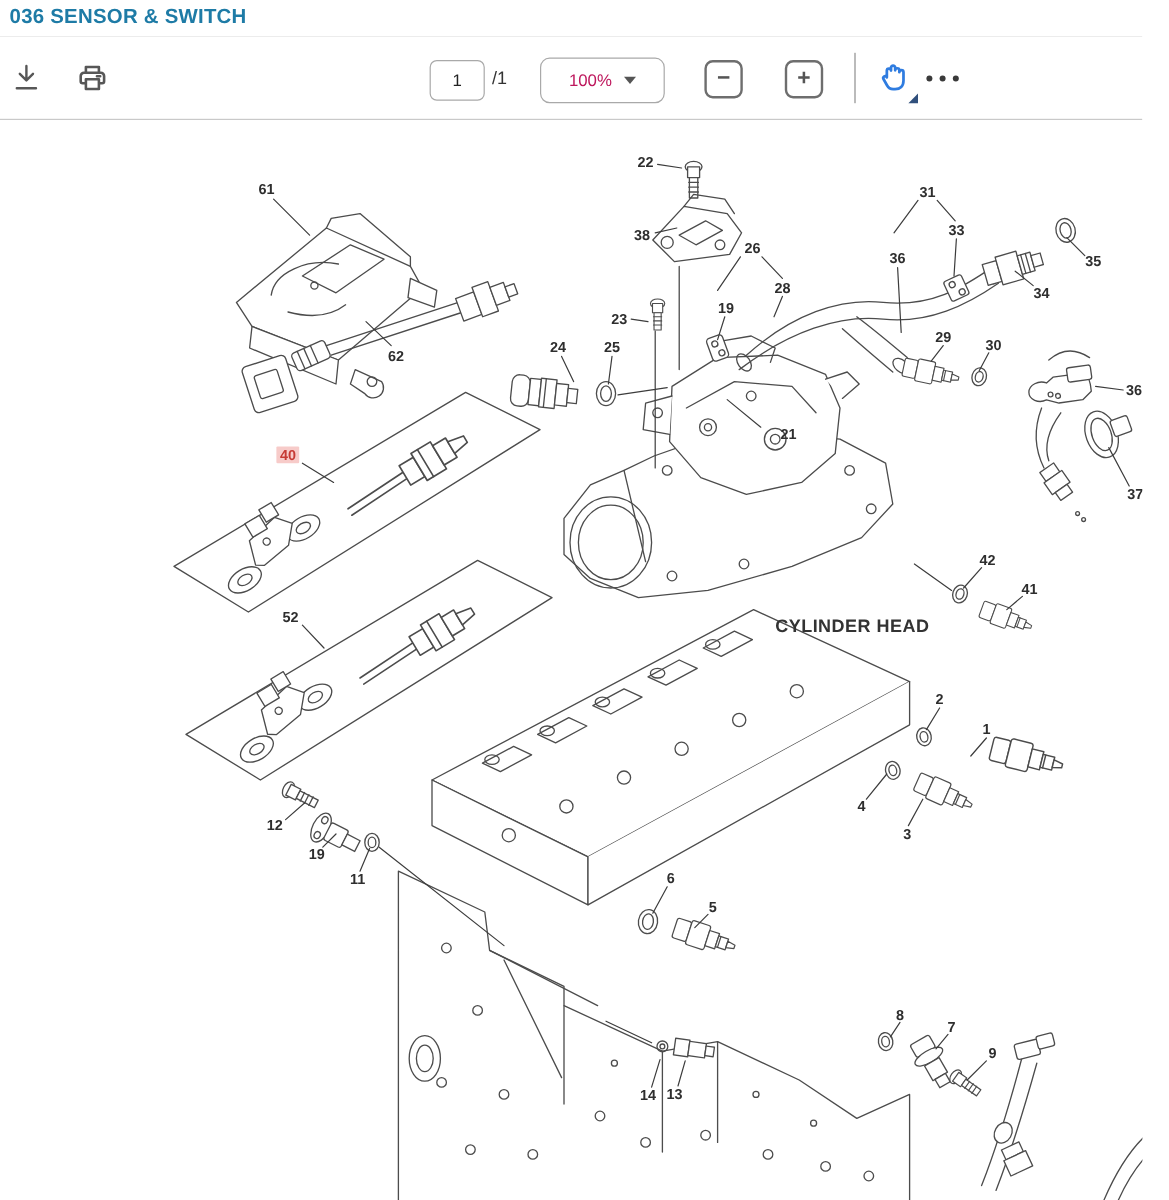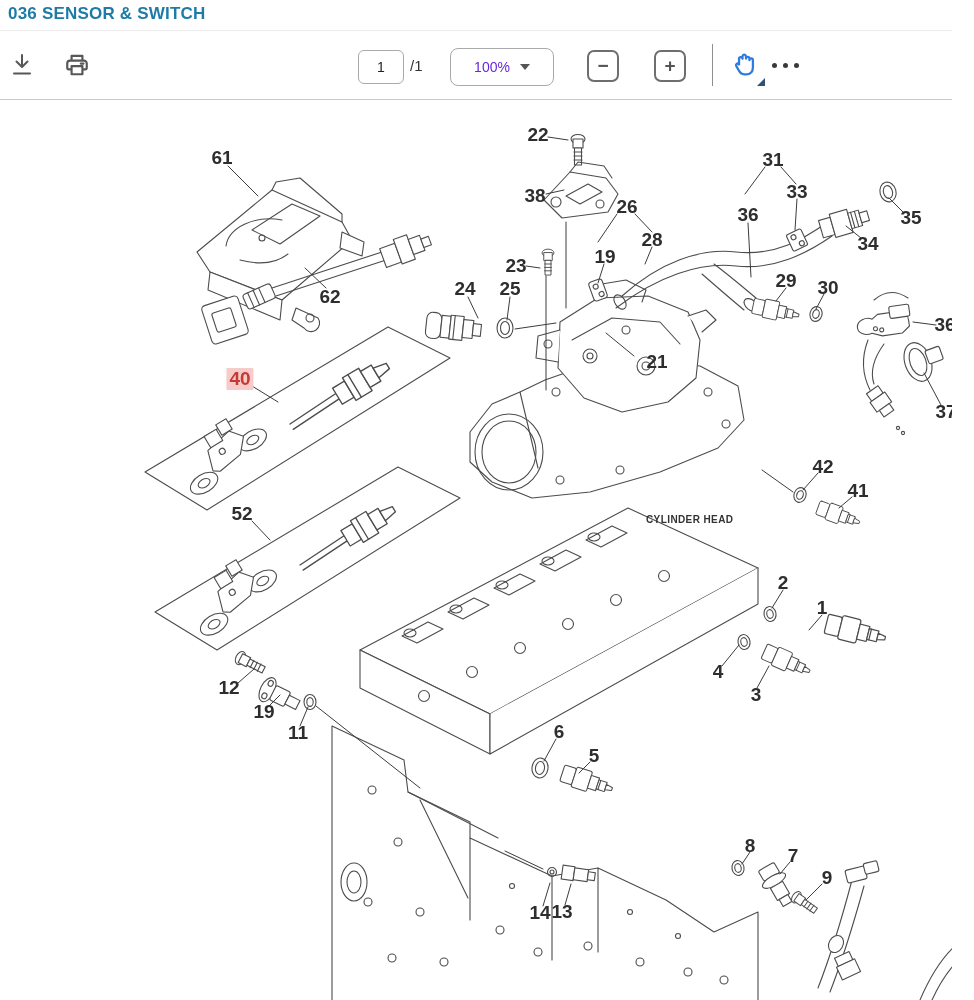--- a/index.html
+++ b/index.html
@@ -10,40 +10,40 @@
   .titlebar h1{margin:0;padding:4px 0 0 8px;font-size:17px;font-weight:bold;color:#1e7ba6;letter-spacing:.2px;}
   
   .toolbar{position:absolute;top:31px;left:0;right:0;height:68px;background:#fff;border-bottom:1px solid #c9c9c9;}
   .tb{position:absolute;background:none;border:none;padding:0;margin:0;cursor:pointer;display:flex;align-items:center;justify-content:center;}
   .icon-stroke{stroke:#575757;fill:none;stroke-width:2;stroke-linecap:round;stroke-linejoin:round;}
   .page-input{position:absolute;left:358px;top:19px;width:40px;height:30px;border:1.5px solid #a9a9a9;border-radius:6px;
               text-align:center;font-size:14px;color:#222;font-family:"Liberation Sans",sans-serif;background:#fff;}
   .page-total{position:absolute;left:410px;top:26px;font-size:15px;color:#333;}
   .zoom-box{position:absolute;left:450px;top:17px;width:102px;height:36px;border:1.5px solid #a9a9a9;border-radius:8px;
             background:#fff;display:flex;align-items:center;justify-content:center;gap:10px;cursor:pointer;}
-  .zoom-box span{font-size:14px;color:#6d28d9;}
+  .zoom-box span{font-size:14px;color:#be185d;}
   .caret{width:0;height:0;border-left:5px solid transparent;border-right:5px solid transparent;border-top:6px solid #555;}
   .sq-btn{position:absolute;top:19px;width:32px;height:32px;border:2px solid #6e6e6e;border-radius:7px;background:#fff;
           font-size:19px;font-weight:bold;color:#555;line-height:26px;cursor:pointer;display:flex;align-items:center;justify-content:center;}
   .tb-divider{position:absolute;left:712px;top:13px;width:1px;height:42px;background:#8f8f8f;}
   .hand-btn{left:731px;top:18px;width:28px;height:32px;}
   .corner-caret{position:absolute;left:757px;top:47px;width:0;height:0;
                 border-bottom:8px solid #30507c;border-left:8px solid transparent;}
   .dots{position:absolute;left:772px;top:32px;display:flex;gap:6px;cursor:pointer;}
   .dots i{width:5px;height:5px;border-radius:50%;background:#3a3a3a;display:block;}
   
   .canvas{position:absolute;inset:0;pointer-events:none;}
   #art{position:absolute;top:0;left:0;}
   #art *{stroke:#4c4c4c;fill:none;stroke-width:1.1;stroke-linecap:round;stroke-linejoin:round;}
   #art .wf{fill:#ffffff;}
   #art .ld{stroke:#3c3c3c;stroke-width:1;}
   .labels{position:absolute;inset:0;}
-  .part-label{position:absolute;transform:translate(-50%,-50%);font-size:19px;font-weight:bold;color:#2e2e2e;white-space:nowrap;}
+  .part-label{position:absolute;transform:translate(-50%,-50%);font-size:12px;font-weight:bold;color:#2e2e2e;white-space:nowrap;}
   .part-label.hl{color:var(--hl-c,#c63a34);background:var(--hl-bg,#f7cbc9);padding:0 3px;border-radius:1px;}
-  .diagram-note{position:absolute;left:646px;top:514px;font-size:10px;font-weight:bold;color:#333;letter-spacing:.4px;}
+  .diagram-note{position:absolute;left:646px;top:514px;font-size:15px;font-weight:bold;color:#333;letter-spacing:.4px;}
 </style>
 </head>
 <body>
 
 <div class="app">
 
   <div class="titlebar">
     <h1>036 SENSOR &amp; SWITCH</h1>
   </div>
 

